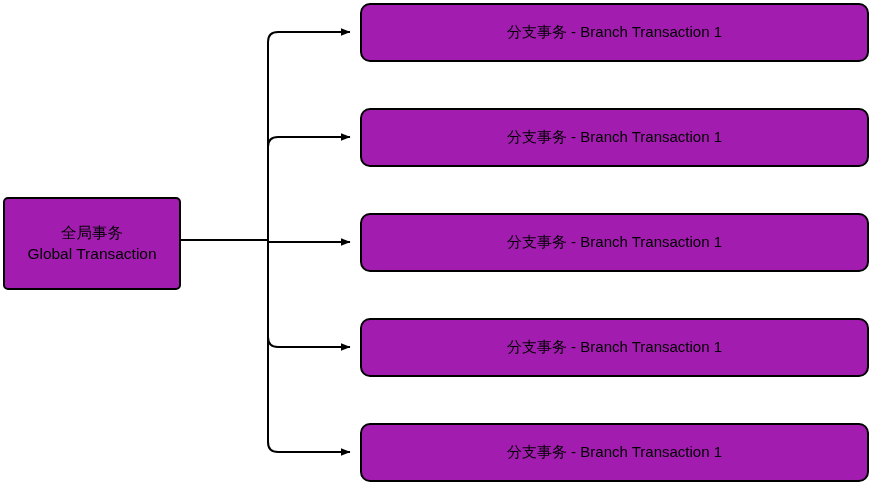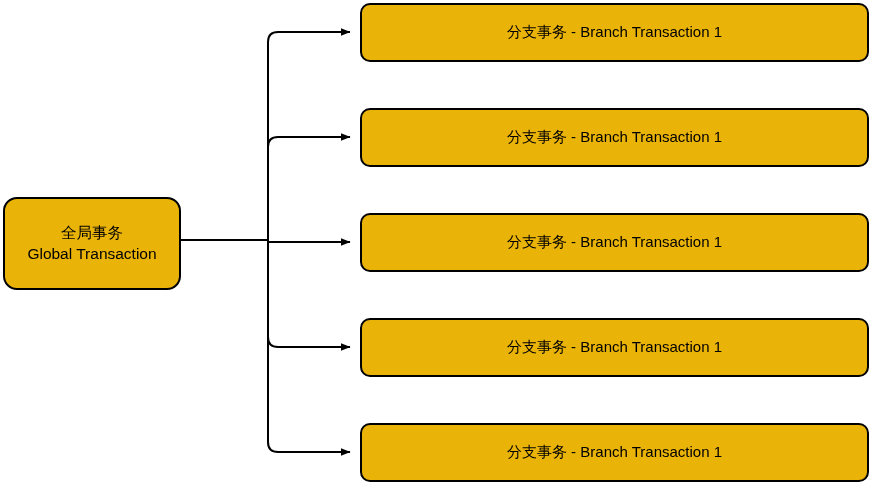--- a/index.html
+++ b/index.html
@@ -21,30 +21,30 @@
   #edge-layer {
     position: absolute;
     left: 0;
     top: 0;
     width: 872px;
     height: 482px;
   }
   .node {
     position: absolute;
     box-sizing: border-box;
-    background: #eab308;
+    background: #a21caf;
     border: 2px solid #000000;
     display: flex;
     align-items: center;
     justify-content: center;
     text-align: center;
     color: #000000;
   }
   .node-global {
-    border-radius: 14px;
+    border-radius: 5px;
     line-height: 1.35;
     font-size: 15.5px;
   }
   .node-branch {
     border-radius: 10px;
     font-size: 15px;
   }
   .node-label {
     display: block;
     white-space: pre-line;

